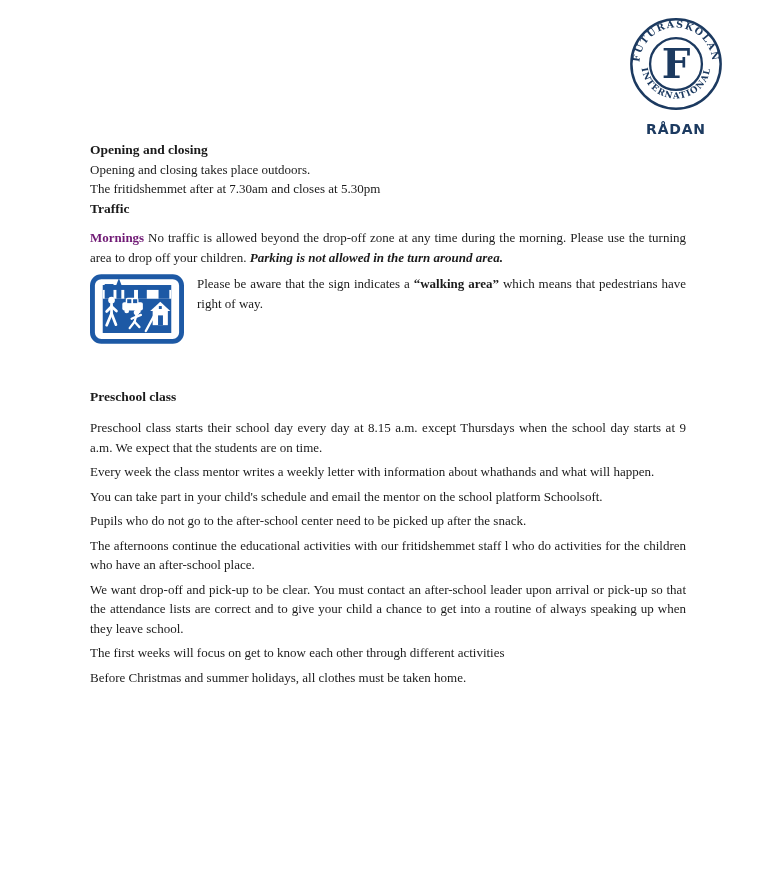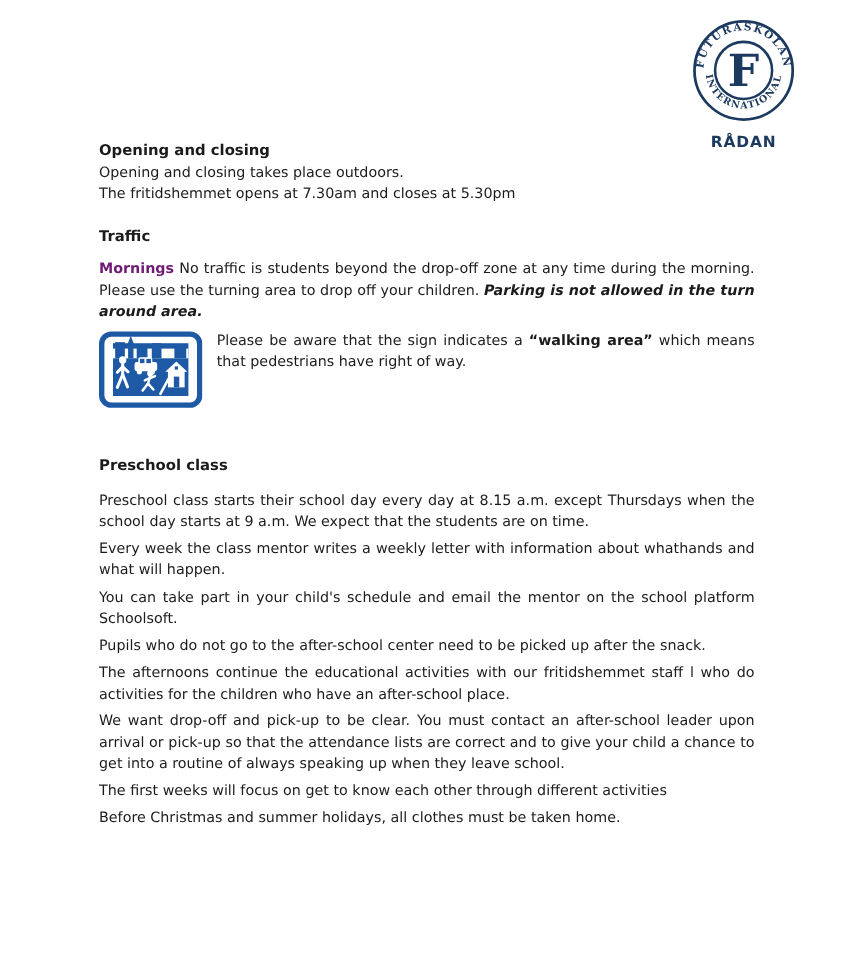--- a/index.html
+++ b/index.html
@@ -25,33 +25,34 @@
   .logo-caption {
     margin-top: 2px;
     font-size: 14px;
     font-weight: bold;
     letter-spacing: 0.8px;
     color: #1c3a60;
     font-family: "DejaVu Sans", sans-serif;
   }
   .content {
     position: absolute;
-    top: 128px;
+    top: 140px;
     left: 90px;
     width: 596px;
+    font-family: Liberation Serif, serif;
   }
   h3.heading {
     font-size: 13.5px;
     font-weight: bold;
     line-height: 19.5px;
   }
   .para { margin: 0; }
   .just { text-align: justify; }
   .opening-section h3 { margin-bottom: 0; }
-  .traffic-heading { margin-top: 19px; margin-bottom: 10px; }
+  .traffic-heading { margin-bottom: 10px; }
   .blue-label { color: #701a75; }
   .bold-italic { font-weight: bold; font-style: italic; }
   .bold { font-weight: bold; }
   .sign-row {
     display: flex;
     align-items: flex-start;
     gap: 13px;
     margin-top: 7px;
   }
   .sign-icon { flex: 0 0 auto; }
@@ -81,26 +82,26 @@
       <text x="50" y="64.5" text-anchor="middle" font-family="DejaVu Serif, serif" font-size="42" font-weight="bold" fill="#1c3a60">F</text>
     </svg>
     <div class="logo-caption">RÅDAN</div>
   </div>
 
   <div class="content">
 
     <div class="opening-section">
       <h3 class="heading">Opening and closing</h3>
       <p class="para">Opening and closing takes place outdoors.</p>
-      <p class="para">The fritidshemmet opens at 7.30am and closes at 5.30pm</p>
+      <p class="para">The fritidshemmet after at 7.30am and closes at 5.30pm</p>
     </div>
 
     <div>
       <h3 class="heading traffic-heading">Traffic</h3>
-      <p class="para just"><span class="blue-label bold">Mornings</span><span> No traffic is students beyond the drop-off zone at any time during the morning. Please use the turning area to drop off your children. </span><span class="bold-italic">Parking is not allowed in the turn around area.</span></p>
+      <p class="para just"><span class="blue-label bold">Mornings</span><span> No traffic is allowed beyond the drop-off zone at any time during the morning. Please use the turning area to drop off your children. </span><span class="bold-italic">Parking is not allowed in the turn around area.</span></p>
 
       <div class="sign-row">
         <div class="sign-icon">
           <svg width="94" height="71" viewBox="0 0 96 72">
             <rect x="2.5" y="2.5" width="91" height="66" rx="9" fill="#ffffff" stroke="#1d59a5" stroke-width="5"></rect>
             <rect x="13" y="11" width="70" height="49" fill="#1d59a5"></rect>
 
             <rect x="13" y="16" width="70" height="9" fill="#ffffff"></rect>
 
             <rect x="15" y="10" width="9" height="15" fill="#1d59a5"></rect>

